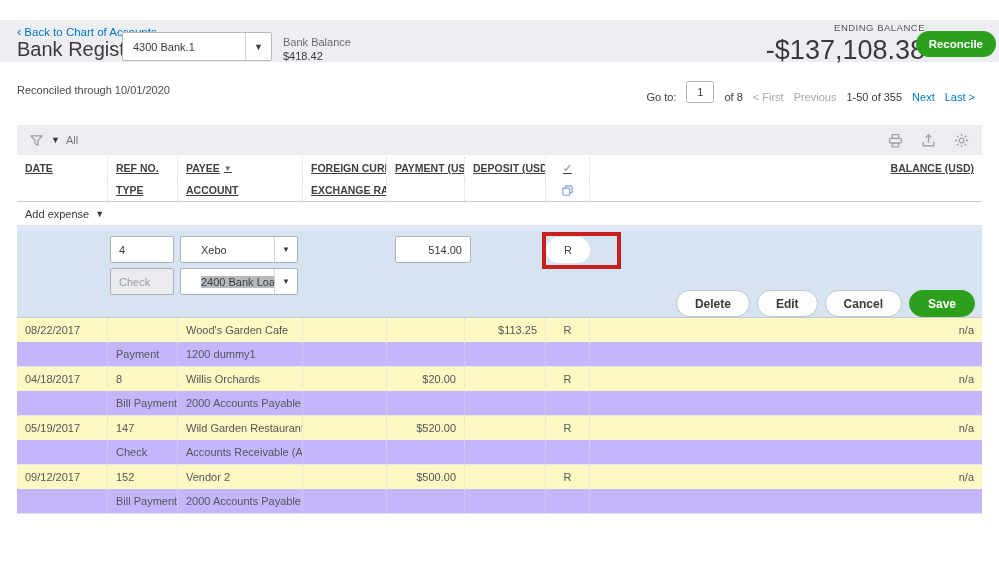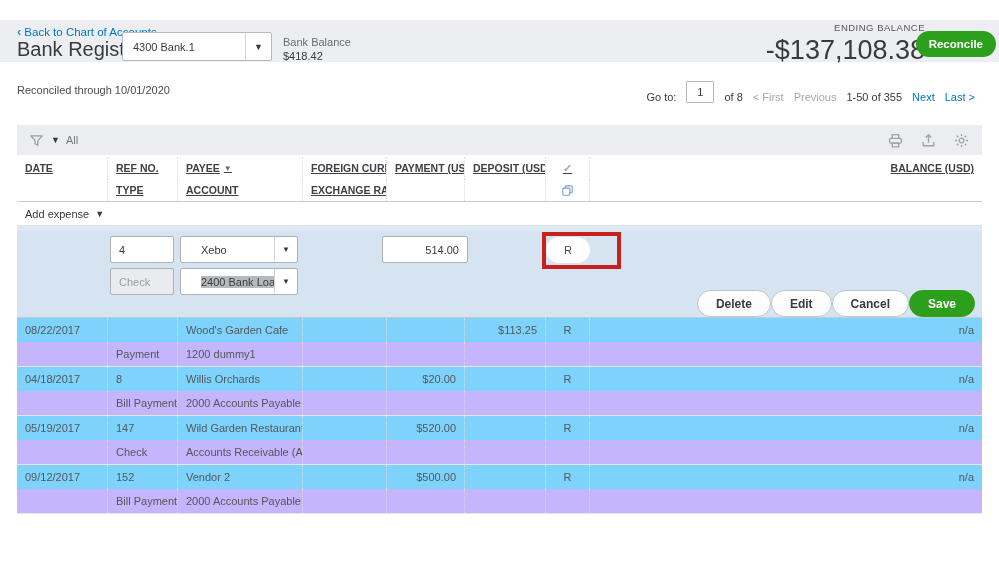--- a/index.html
+++ b/index.html
@@ -59,42 +59,42 @@
   .hdr-caret { font-size:8px; margin-left:4px; color:#6b6c72; }
   .hdr-check { color:#a4a6ab; font-size:11px; }
   
   .add-expense { height:24px; display:flex; align-items:center; padding-left:8px; font-size:11px; color:#393a3d; border-bottom:1px solid #dfe1e5; cursor:pointer; background:#fff; }
   .add-expense .ae-caret { font-size:9px; margin-left:6px; }
   
   .edit-section { position:relative; height:91px; background:#d6e4f2; border-top:5px solid #dde9f6; }
   .ed-input { position:absolute; height:27px; border:1px solid #aeb2b8; border-radius:2px; background:#fff; font-size:11px; font-family:inherit; color:#393a3d; padding:0 8px; }
   .ed-date { left:3px; top:5px; width:86px; }
   .ed-ref { left:93px; top:5px; width:64px; }
-  .ed-pay { left:365px; top:5px; width:86px; text-align:right; }
+  .ed-pay { left:378px; top:5px; width:76px; text-align:right; }
   .ed-check { left:93px; top:37px; width:64px; background:#e9ebee; color:#9b9da2; }
   .combo { position:absolute; height:27px; background:#fff; border:1px solid #aeb2b8; border-radius:2px; display:flex; align-items:center; cursor:pointer; }
   .combo-payee { left:163px; top:5px; width:118px; }
   .combo-account { left:163px; top:37px; width:118px; }
   .combo .c-text { flex:1; font-size:11px; padding-left:20px; overflow:hidden; white-space:nowrap; }
   .combo .c-caret { width:23px; align-self:stretch; border-left:1px solid #d2d5d9; display:flex; align-items:center; justify-content:center; font-size:8px; color:#393a3d; }
   .hl { background:#b7babd; }
   .dep-band { position:absolute; left:447px; top:5px; width:156px; height:27px; background:#e7e9ec; display:flex; align-items:center; }
   .dep-band .dep-ph { width:76px; text-align:right; font-size:11px; font-style:italic; color:#a3a5aa; }
   .r-pill { position:absolute; left:529px; top:6px; width:44px; height:26px; background:#fff; border-radius:13px;
     display:flex; align-items:center; justify-content:center; font-size:11px; color:#45464b; cursor:pointer; }
   .red-box { position:absolute; left:525px; top:1px; width:79px; height:37px; border:4px solid #c8201d; pointer-events:none; }
-  .edit-actions { position:absolute; right:7px; top:59px; display:flex; }
+  .edit-actions { position:absolute; right:7px; top:59px; display:flex; gap:7px; }
   .pill-btn { height:27px; padding:0 18px; border-radius:14px; border:1px solid #bfc4ca; background:#fdfdfe;
     color:#393a3d; font-size:12px; font-weight:bold; font-family:inherit; cursor:pointer; }
   .pill-btn.save { background:#2ca01c; border-color:#2ca01c; color:#fff; }
   
   .rows { border-top:1px solid #c3cbd3; font-size:11px; color:#55575c; }
   .trow { border-bottom:1px solid #e4e6e9; cursor:pointer; }
   .tline { display:flex; height:24px; }
-  .tline.l1 { background:#7dd3fc; }
+  .tline.l1 { background:#fef9c3; }
   .tline.l2 { background:#c4b5fd; }
 </style>
 </head>
 <body>
 
 <div class="page">
 
   <div class="topbar">
     <a class="back-link"><span class="chev">‹</span><span>Back to Chart of Accounts</span></a>
     <div class="page-title">Bank Register</div>

